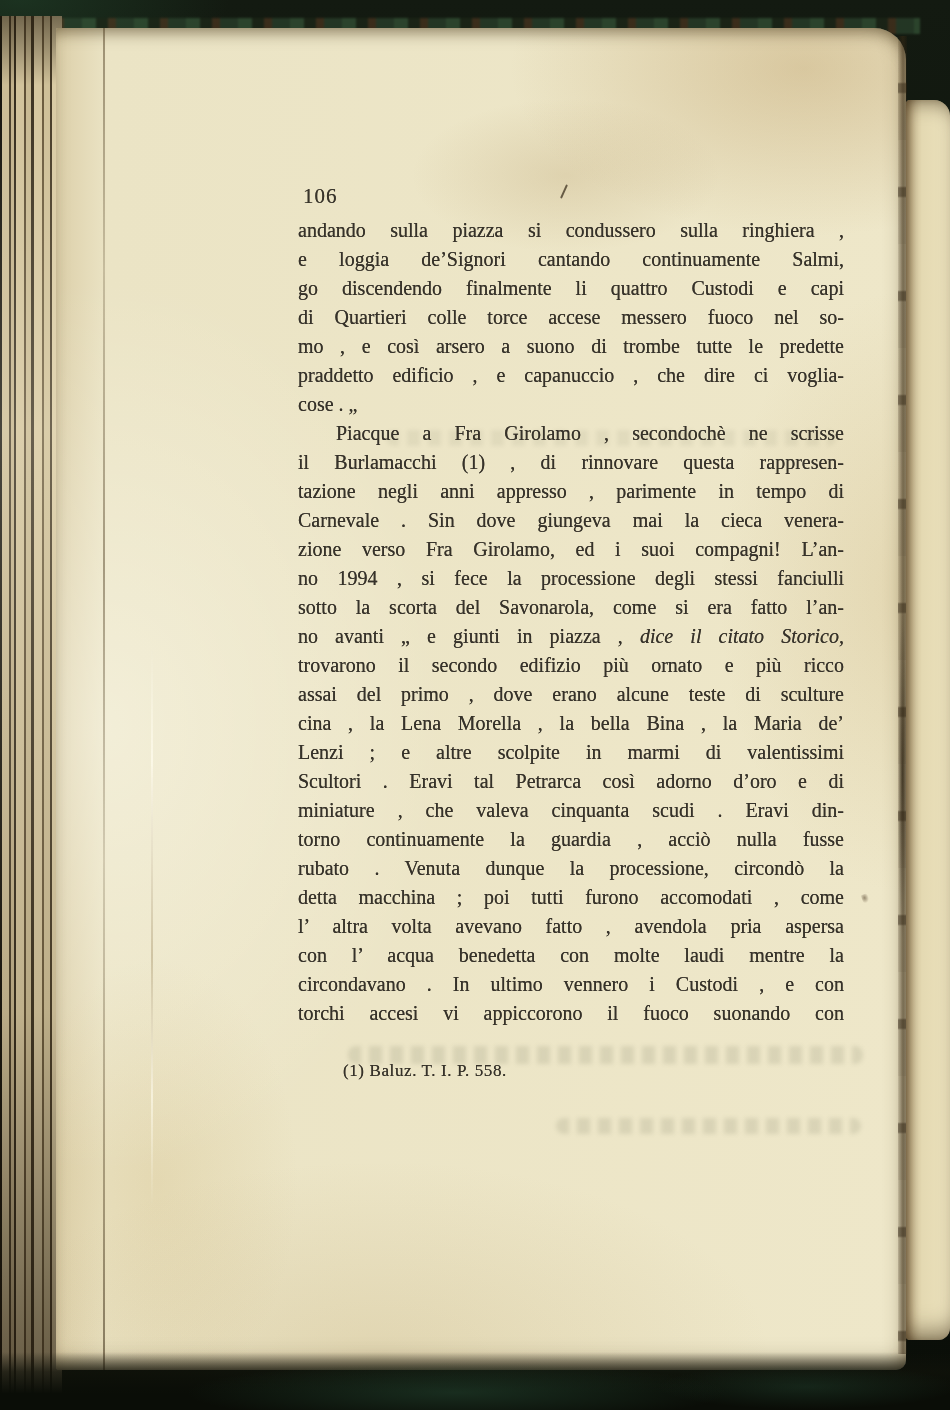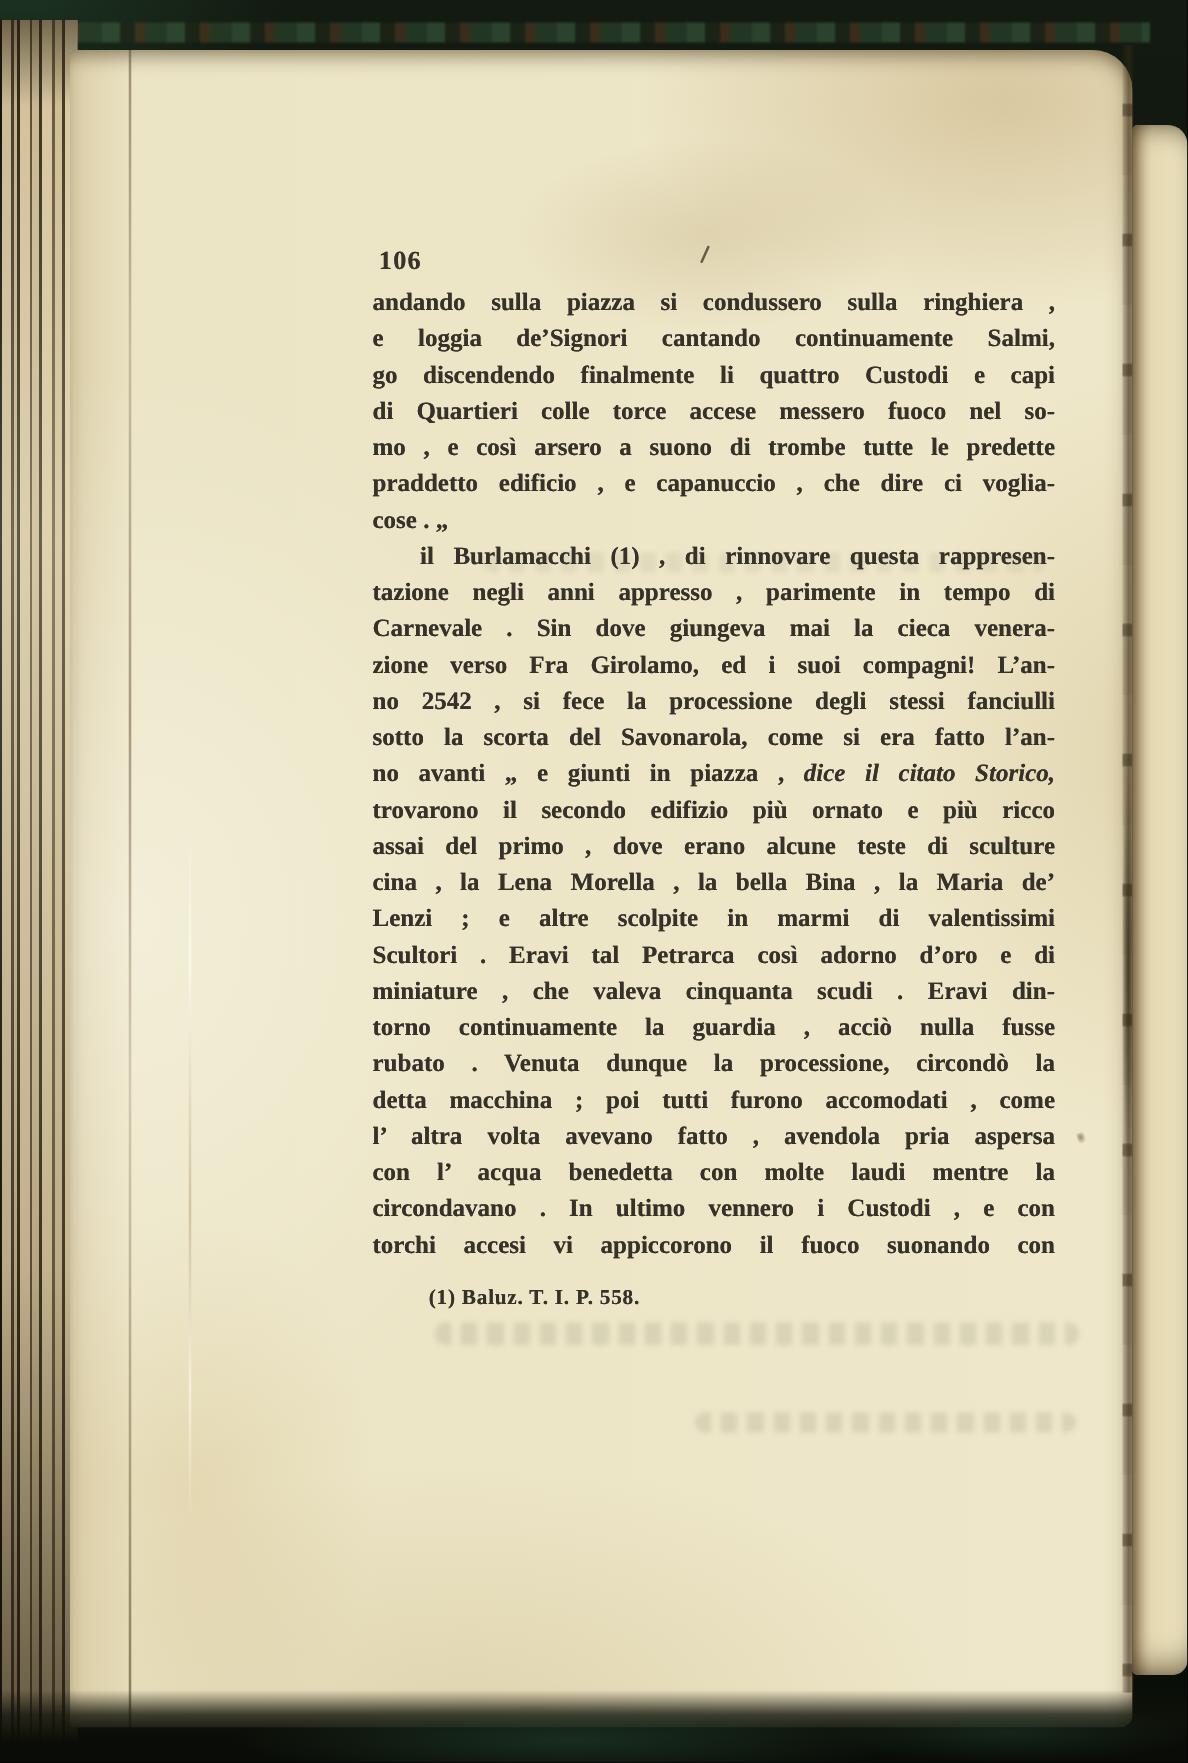--- a/index.html
+++ b/index.html
@@ -28,35 +28,34 @@
       linear-gradient(180deg, rgba(35,26,12,.55) 0%, rgba(35,26,12,0) 5%,
         rgba(255,250,230,.22) 30%, rgba(60,45,22,.12) 72%, rgba(28,20,9,.6) 99%),
       linear-gradient(90deg,
         #15130d 0 2px, #cbbc96 2px 9px, #4a3f2b 9px 11px, #c2b28c 11px 14px,
         #352c1d 14px 16px, #d2c39c 16px 24px, #5f5037 24px 26px, #c8b992 26px 31px,
         #3e3423 31px 34px, #d6c7a0 34px 42px, #6b5b3e 42px 44px, #cfc098 44px 50px,
         #473c28 50px 52px, #d9cba4 52px 62px);
   }
   
   .page {
-    position:absolute; left:56px; top:40px; width:850px; height:1342px;
+    position:absolute; left:56px; top:28px; width:850px; height:1342px;
     border-radius:2px 32px 10px 3px;
     background:
       radial-gradient(ellipse 420px 240px at 88% 3%, rgba(176,140,80,.34), rgba(176,140,80,0) 70%),
       radial-gradient(ellipse 220px 110px at 60% 11%, rgba(172,142,88,.22), transparent 70%),
       radial-gradient(ellipse 260px 420px at 100% 42%, rgba(188,158,95,.22), transparent 72%),
       radial-gradient(ellipse 480px 640px at 6% 52%, rgba(255,255,246,.38), transparent 70%),
       radial-gradient(ellipse 560px 280px at 38% 99%, rgba(178,150,92,.20), transparent 70%),
       radial-gradient(ellipse 200px 320px at 12% 86%, rgba(205,180,120,.25), transparent 70%),
       linear-gradient(90deg, #dccfa9 0px, #ebe4c5 52px, #eee7c9 100%);
     box-shadow:
       inset 0 14px 16px -10px rgba(70,52,24,.55),
       inset 0 -18px 22px -12px rgba(66,48,22,.55),
       inset -12px 0 20px -10px rgba(92,70,38,.45);
-    font-weight: bold;
   }
   .crease {
     position:absolute; left:47px; top:0; width:2px; height:100%;
     background:linear-gradient(180deg,
       rgba(90,74,46,.55) 0%, rgba(90,74,46,.25) 18%, rgba(90,74,46,.5) 40%,
       rgba(90,74,46,.2) 62%, rgba(90,74,46,.45) 86%, rgba(70,56,32,.6) 100%);
     filter:blur(.4px);
   }
   .crack {
     position:absolute; left:95px; top:620px; width:2px; height:560px;
@@ -117,21 +116,21 @@
     position:absolute; left:242px; top:188px; width:546px;
     color:#36322a; font-size:20px; line-height:29px;
     text-shadow:0 0 .5px rgba(52,46,36,.85);
   }
   .paragraph { margin:0; }
   .paragraph.indent .line:first-child { text-indent:38px; }
   .line { text-align:justify; text-align-last:justify; }
   .line.no-j { text-align-last:left; }
   .line .it { font-style:italic; }
   .footnote {
-    margin-top:12px; margin-left:45px;
+    margin-top:28px; margin-left:45px;
     font-size:17px; letter-spacing:.6px; text-align:left;
   }
 </style>
 </head>
 <body>
 
 <div class="scene">
   <div class="cover-edge"></div>
   <div class="edge-stack"></div>
 
@@ -151,25 +150,26 @@
       <div class="paragraph">
           <div class="line"><span>andando sulla piazza si condussero sulla ringhiera ,</span> </div>
           <div class="line"><span>e loggia de’Signori cantando continuamente Salmi,</span> </div>
           <div class="line"><span>go discendendo finalmente li quattro Custodi e capi</span> </div>
           <div class="line"><span>di Quartieri colle torce accese messero fuoco nel so-</span> </div>
           <div class="line"><span>mo , e così arsero a suono di trombe tutte le predette</span> </div>
           <div class="line"><span>praddetto edificio , e capanuccio , che dire ci voglia-</span> </div>
           <div class="line no-j"><span>cose . „</span> </div>
         </div>
         <div class="paragraph indent">
+          <div class="line"><span>Piacque a Fra Girolamo , secondochè ne scrisse</span> </div>
           <div class="line"><span>il Burlamacchi (1) , di rinnovare questa rappresen-</span> </div>
           <div class="line"><span>tazione negli anni appresso , parimente in tempo di</span> </div>
           <div class="line"><span>Carnevale . Sin dove giungeva mai la cieca venera-</span> </div>
           <div class="line"><span>zione verso Fra Girolamo, ed i suoi compagni! L’an-</span> </div>
-          <div class="line"><span>no 2542 , si fece la processione degli stessi fanciulli</span> </div>
+          <div class="line"><span>no 1994 , si fece la processione degli stessi fanciulli</span> </div>
           <div class="line"><span>sotto la scorta del Savonarola, come si era fatto l’an-</span> </div>
           <div class="line"><span>no avanti „ e giunti in piazza , </span> <span class="it">dice il citato Storico,</span> </div>
           <div class="line"><span>trovarono il secondo edifizio più ornato e più ricco</span> </div>
           <div class="line"><span>assai del primo , dove erano alcune teste di sculture</span> </div>
           <div class="line"><span>cina , la Lena Morella , la bella Bina , la Maria de’</span> </div>
           <div class="line"><span>Lenzi ; e altre scolpite in marmi di valentissimi</span> </div>
           <div class="line"><span>Scultori . Eravi tal Petrarca così adorno d’oro e di</span> </div>
           <div class="line"><span>miniature , che valeva cinquanta scudi . Eravi din-</span> </div>
           <div class="line"><span>torno continuamente la guardia , acciò nulla fusse</span> </div>
           <div class="line"><span>rubato . Venuta dunque la processione, circondò la</span> </div>

